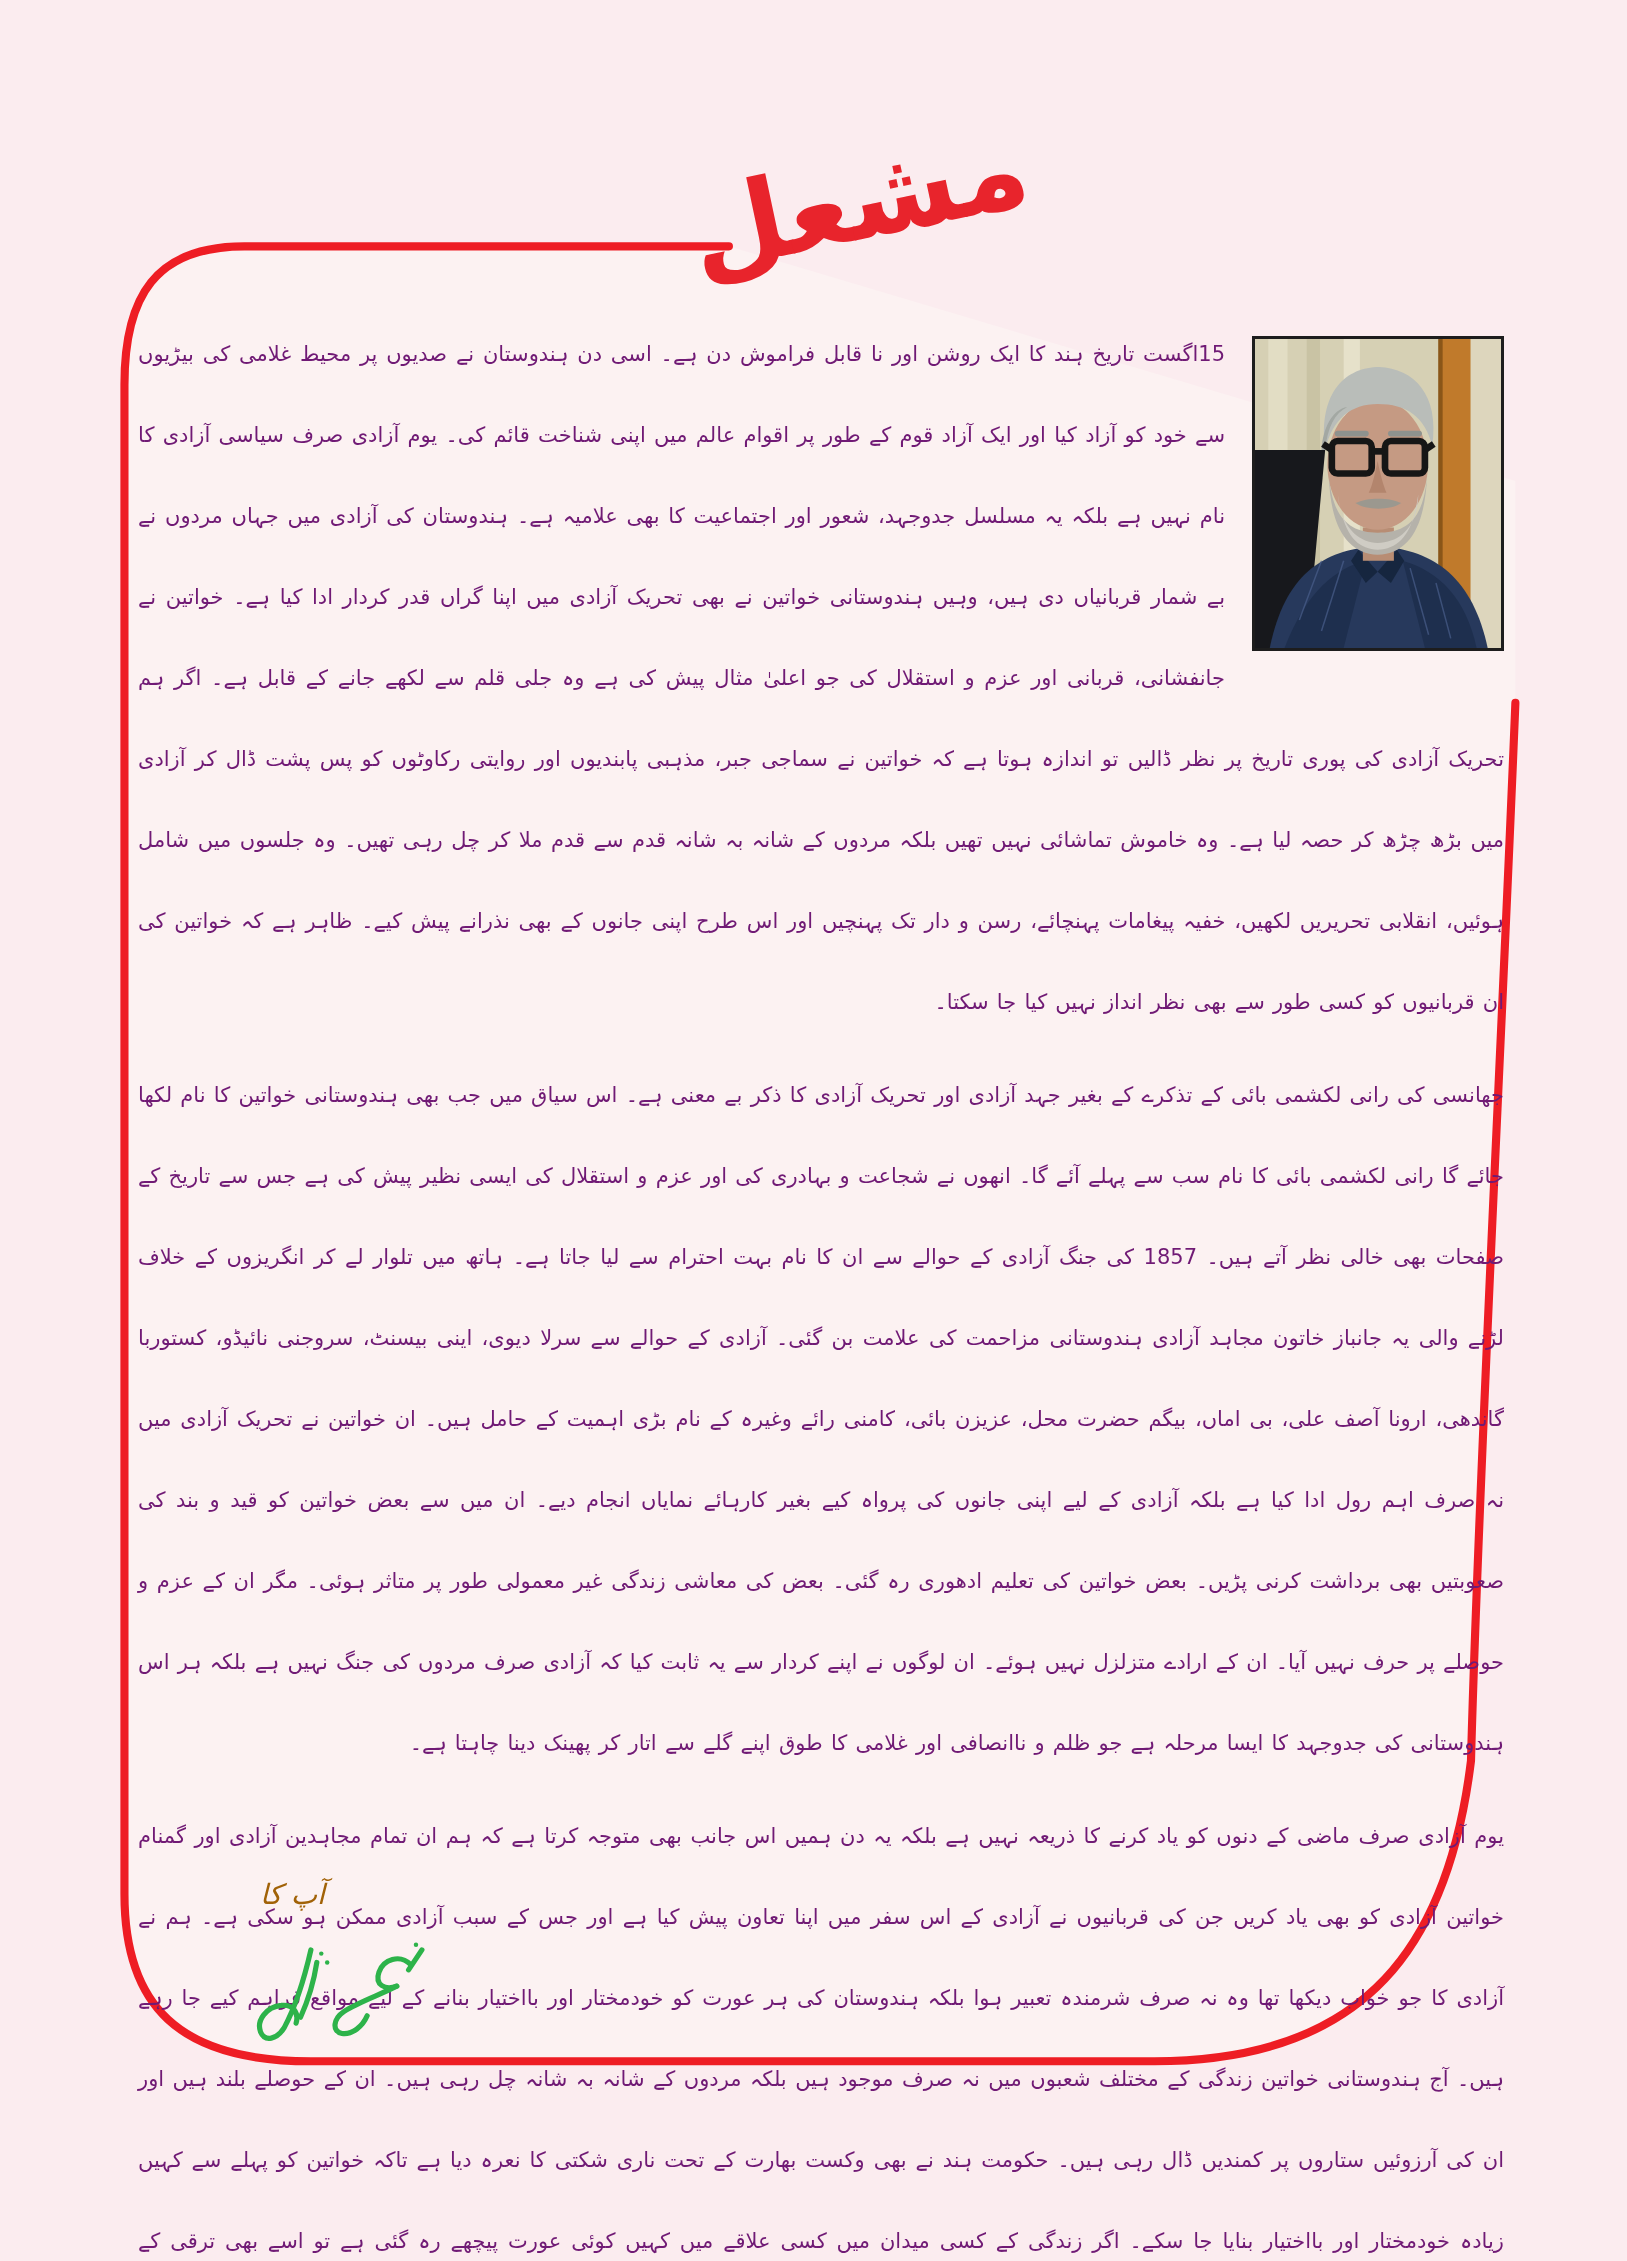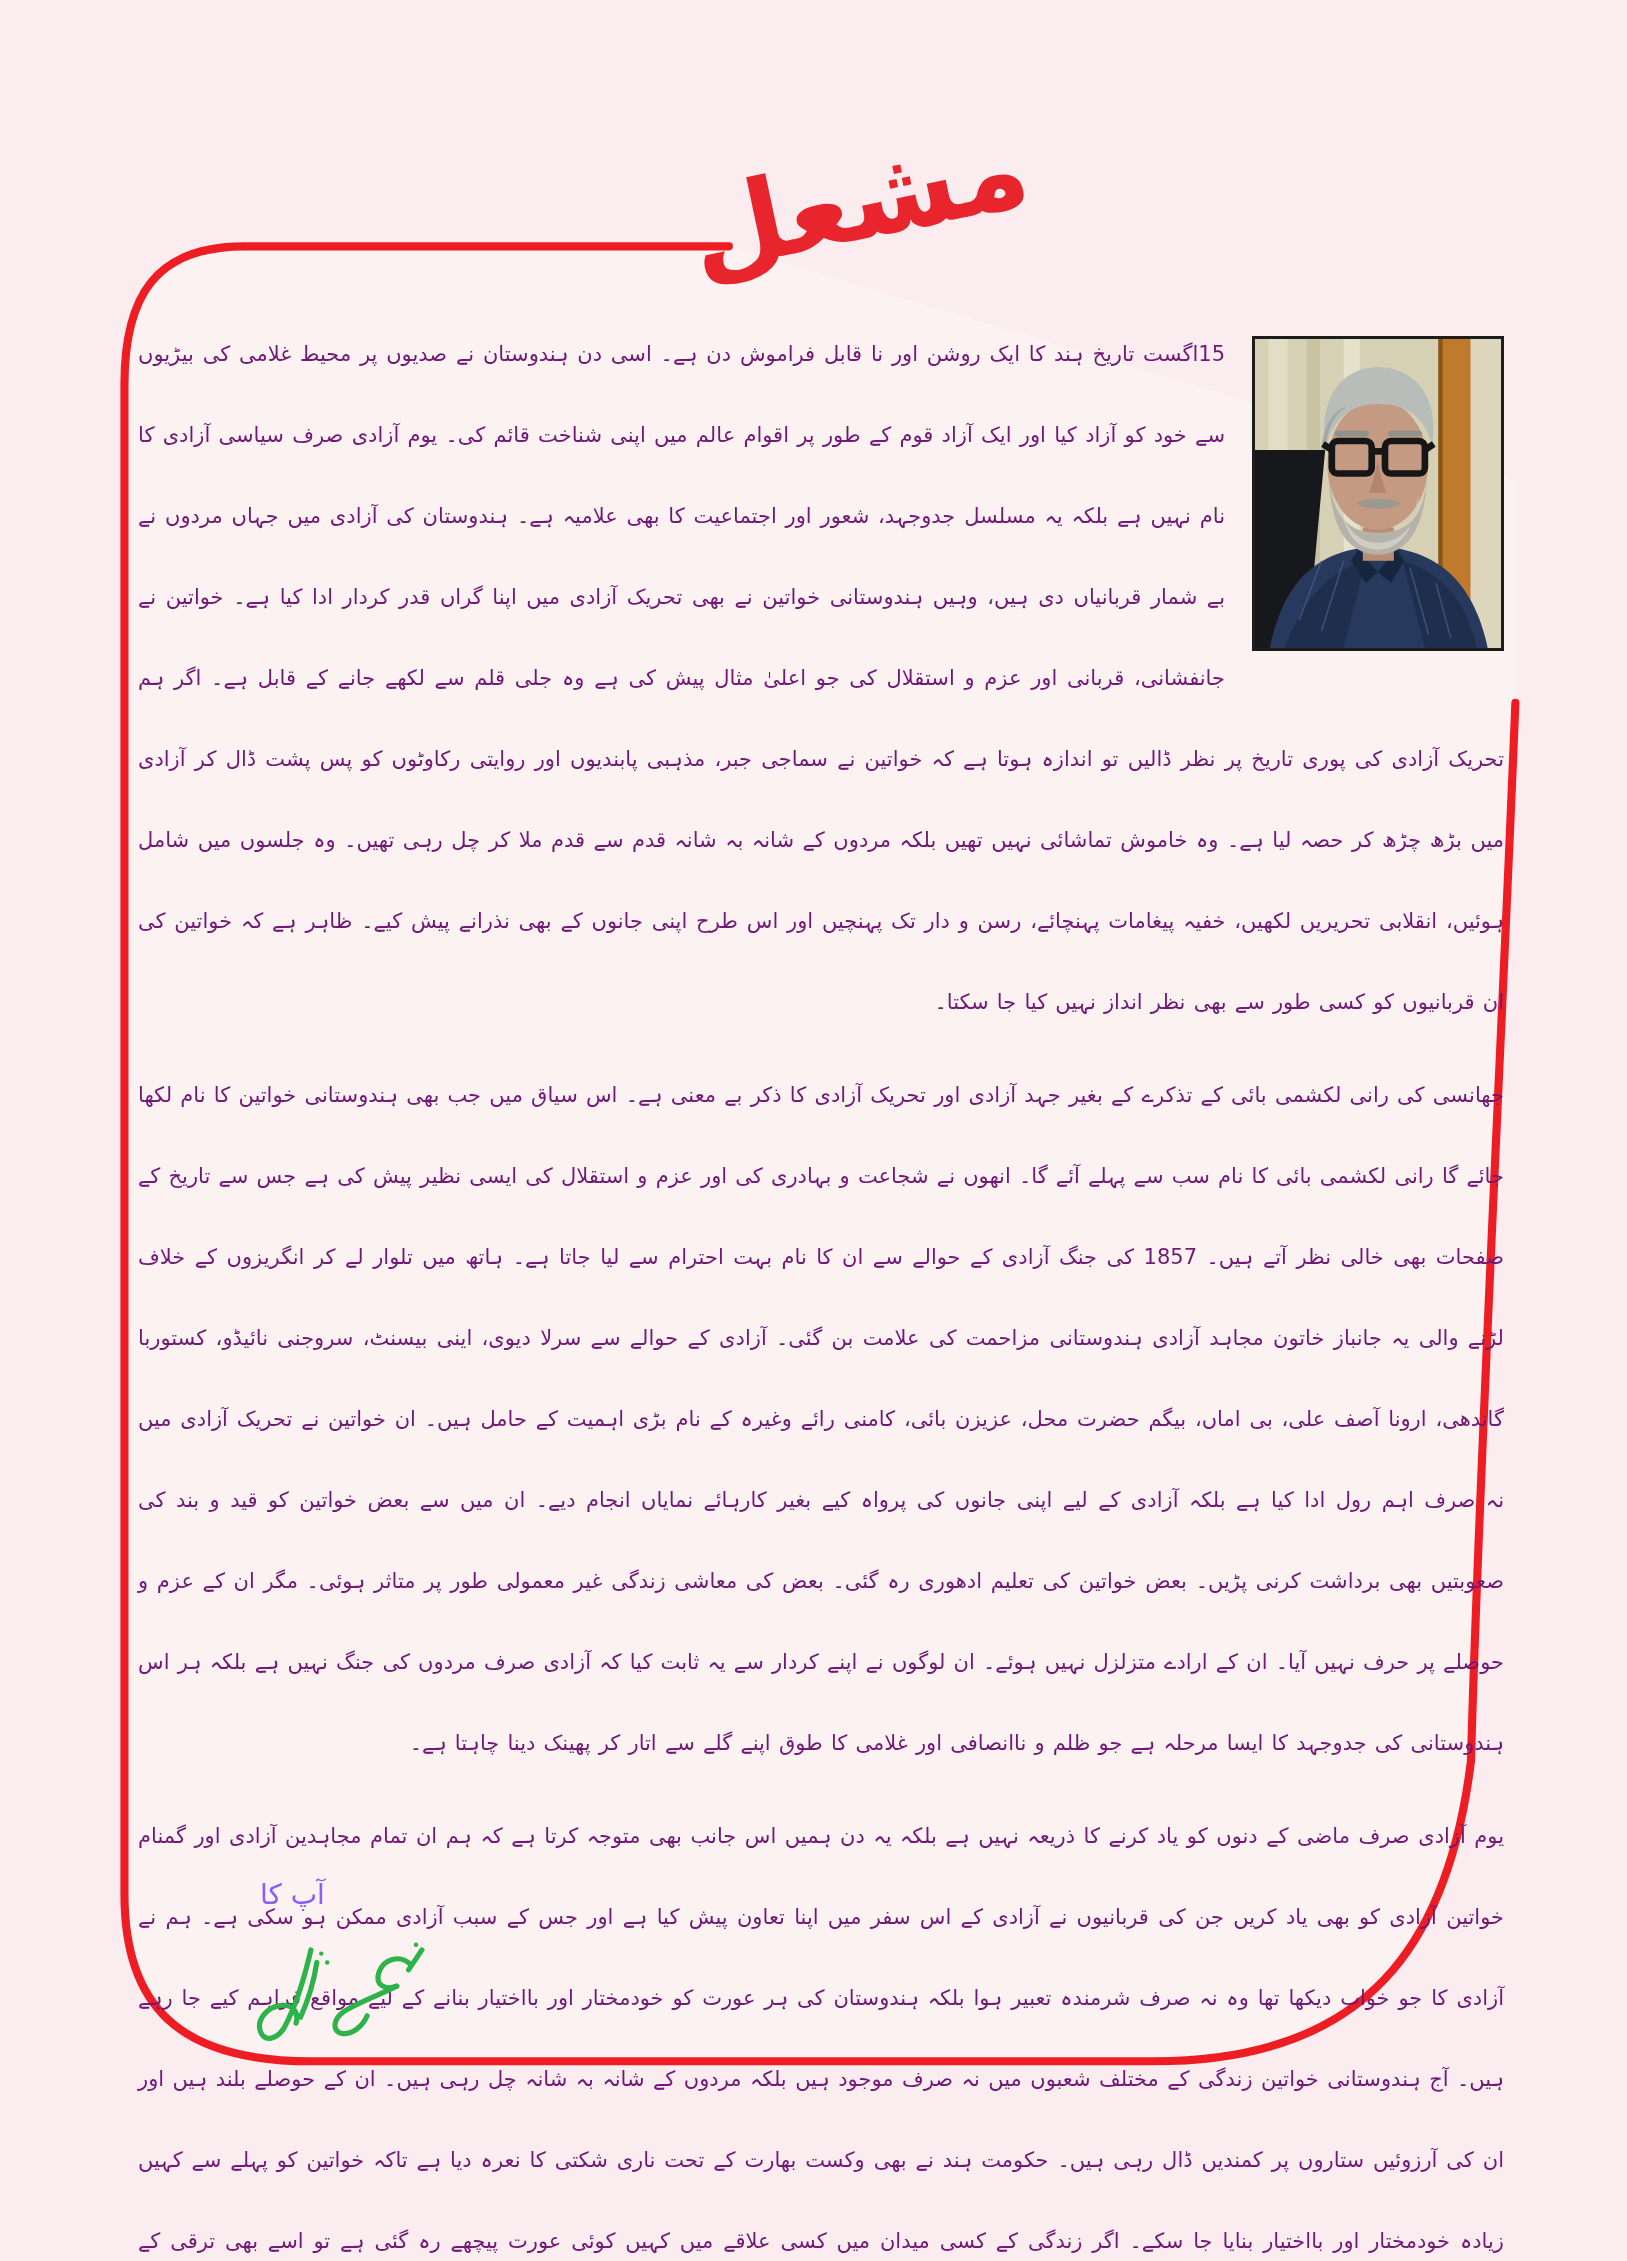--- a/index.html
+++ b/index.html
@@ -28,21 +28,21 @@
     float:right; 
     width:246px;height:309px;
     margin:22px 0 19px 27px;
     border:3.7px solid #1d1d1d;
     background:#d6d0b4;
     box-sizing:content-box;
   }
   .photo-frame svg{display:block;width:100%;height:100%;}
   .closing-salutation{
     position:absolute;left:260px;top:1878px;
-    font-size:28px;color:#8b5cf6;direction:rtl;
+    font-size:28px;color:#a16207;direction:rtl;font-style:italic;
   }
   .signature{
     position:absolute;left:222px;top:1924px;width:237px;height:148px;
   }
 </style>
 </head>
 <body>
 
 <div class="page">
 

